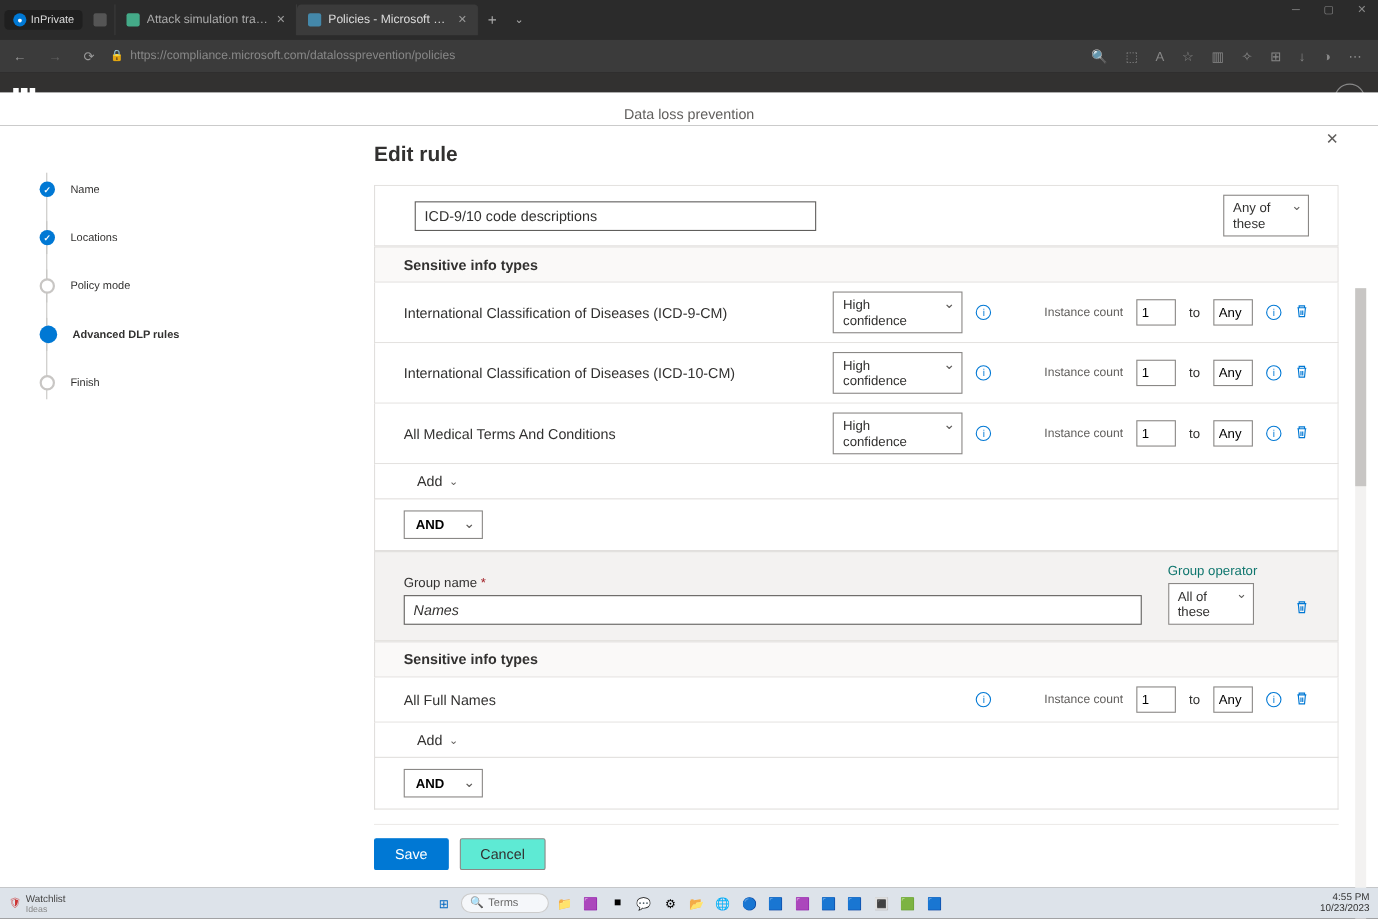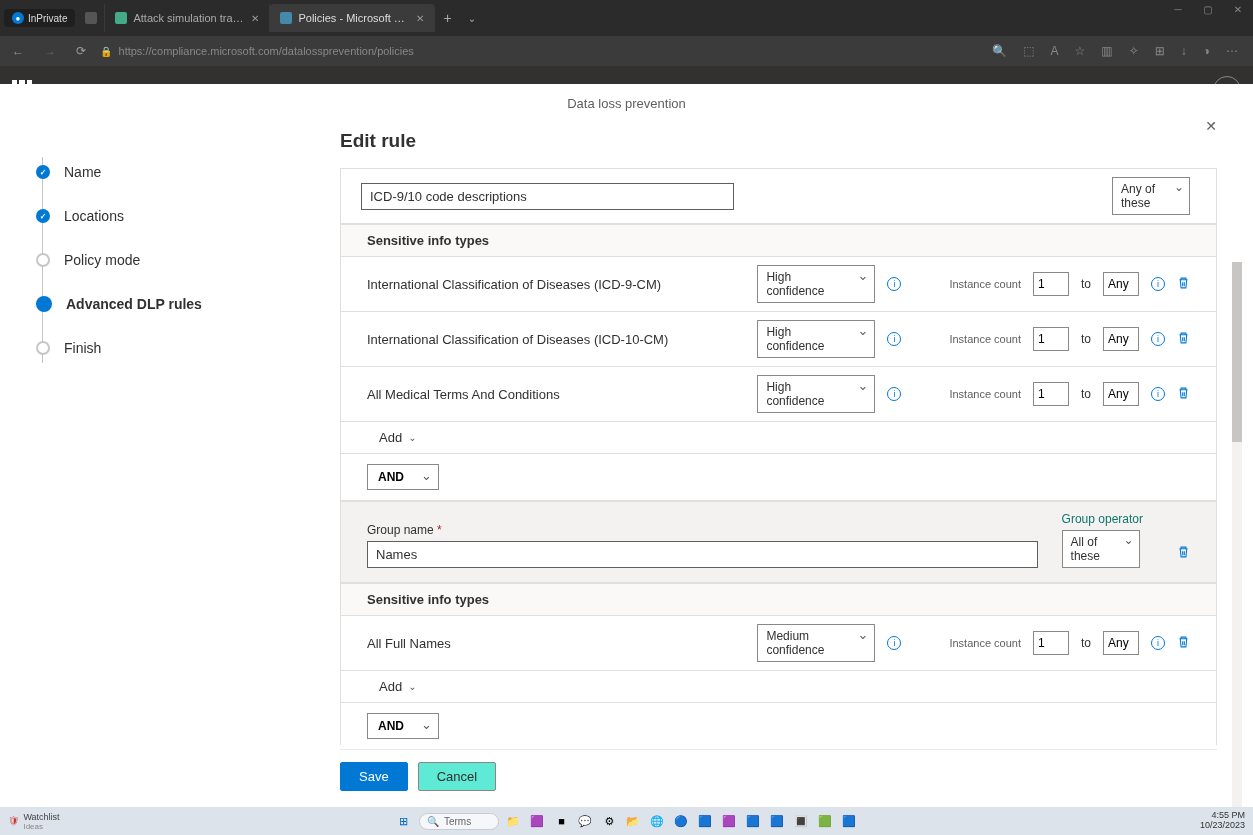--- a/index.html
+++ b/index.html
@@ -42,21 +42,21 @@
 .breadcrumb-bar .chev { color: #888; font-size: 10px; }
 
 
 .steps-sidebar { width: 316px; padding: 36px 0 0 36px; position: relative; }
 .step { display: flex; align-items: center; gap: 14px; height: 44px; position: relative; }
 .step-marker { width: 14px; height: 14px; border-radius: 50%; background: #0078d4; z-index:1; position:relative; display:flex;align-items:center;justify-content:center;}
 .step-marker.done::after { content:'✓'; color:#fff;font-size:8px;font-weight:bold;}
 .step-marker.current { background: #0078d4; width: 16px; height:16px; }
 .step-marker.future { background: #fff; border: 2px solid #c8c6c4; }
 .step-line { position: absolute; left: 6px; top: 7px; bottom: -37px; width: 1px; background: #c8c6c4; z-index:0;}
-.step-label { font-size: 14px; color: #323130; }
+.step-label { font-size: 10px; color: #323130; }
 .step.current .step-label { font-weight: 600; }
 
 
 .right-panel { flex: 1; padding: 16px 36px 16px 24px; overflow-y: auto; display:flex; flex-direction:column; position:relative; }
 .panel-title { font-size: 19px; font-weight: 600; color: #323130; margin-bottom: 16px; }
 .close-panel { position: absolute; top: 4px; right: 36px; font-size: 14px; color: #605e5c; cursor:pointer; }
 
 .rule-body { flex: 1; overflow-y: auto; border-top: 0; }
 
 
@@ -219,21 +219,21 @@
       <div class="step-label">Finish</div>
     </div>
   </div>
 
   <div class="right-panel">
     <span class="close-panel">✕</span>
     <div class="panel-title">Edit rule</div>
 
     <div class="rule-body">
 
-      <div class="cond-row first" style="padding-left:20px;">
+      <div class="cond-row first" style="padding-left:36px;">
         <input class="name-input" value="ICD-9/10 code descriptions" style="">
         <div class="spacer"></div>
         <div style="display:flex;flex-direction:column;gap:2px;">
           <div class="group-op-select">Any of these</div>
         </div>
       </div>
       <div class="cond-row header-row">Sensitive info types</div>
 
       <div class="cond-row">
         <span>International Classification of Diseases (ICD-9-CM)</span>
@@ -289,37 +289,36 @@
 
       <div class="operator-row">
         <div class="operator-select">AND</div>
       </div>
 
       <div class="cond-row group-header">
         <div class="group-header-content">
           <div class="group-name-col">
             <div class="group-name-label">
               <span><span>Group name</span> <span class="req">*</span></span>
-              <input class="name-input" style="max-width: none; width: 100%;" value="Names">
+              <input class="name-input" style="max-width: none; width: 100%; font-style: italic;" value="Names">
             </div>
           </div>
           <div>
             <div class="group-op-label" style="margin-bottom:4px;">Group operator</div>
             <div class="group-op-select">All of these</div>
           </div>
           <span class="trash-icon outside-trash" style="margin-bottom:6px;"><svg viewBox="0 0 16 16">
                 <path d="M3 4h10M5 4V2h6v2M4 4l1 10h6l1-10M7 7v5M9 7v5"></path>
               </svg></span>
         </div>
       </div>
       <div class="cond-row header-row">Sensitive info types</div>
       <div class="cond-row">
         <span>All Full Names</span>
         <div class="spacer"></div>
-        <div class="confidence-select">Medium confidence</div>
         <span class="info-icon">i</span>
         <span style="width:24px;"></span>
         <span class="inst-label">Instance count</span>
         <input class="inst-input" value="1" style="">
         <span class="to-label">to</span>
         <input class="inst-input" value="Any" style="">
         <span class="info-icon">i</span>
         <span class="trash-icon"><svg viewBox="0 0 16 16">
               <path d="M3 4h10M5 4V2h6v2M4 4l1 10h6l1-10M7 7v5M9 7v5"></path>
             </svg></span>

